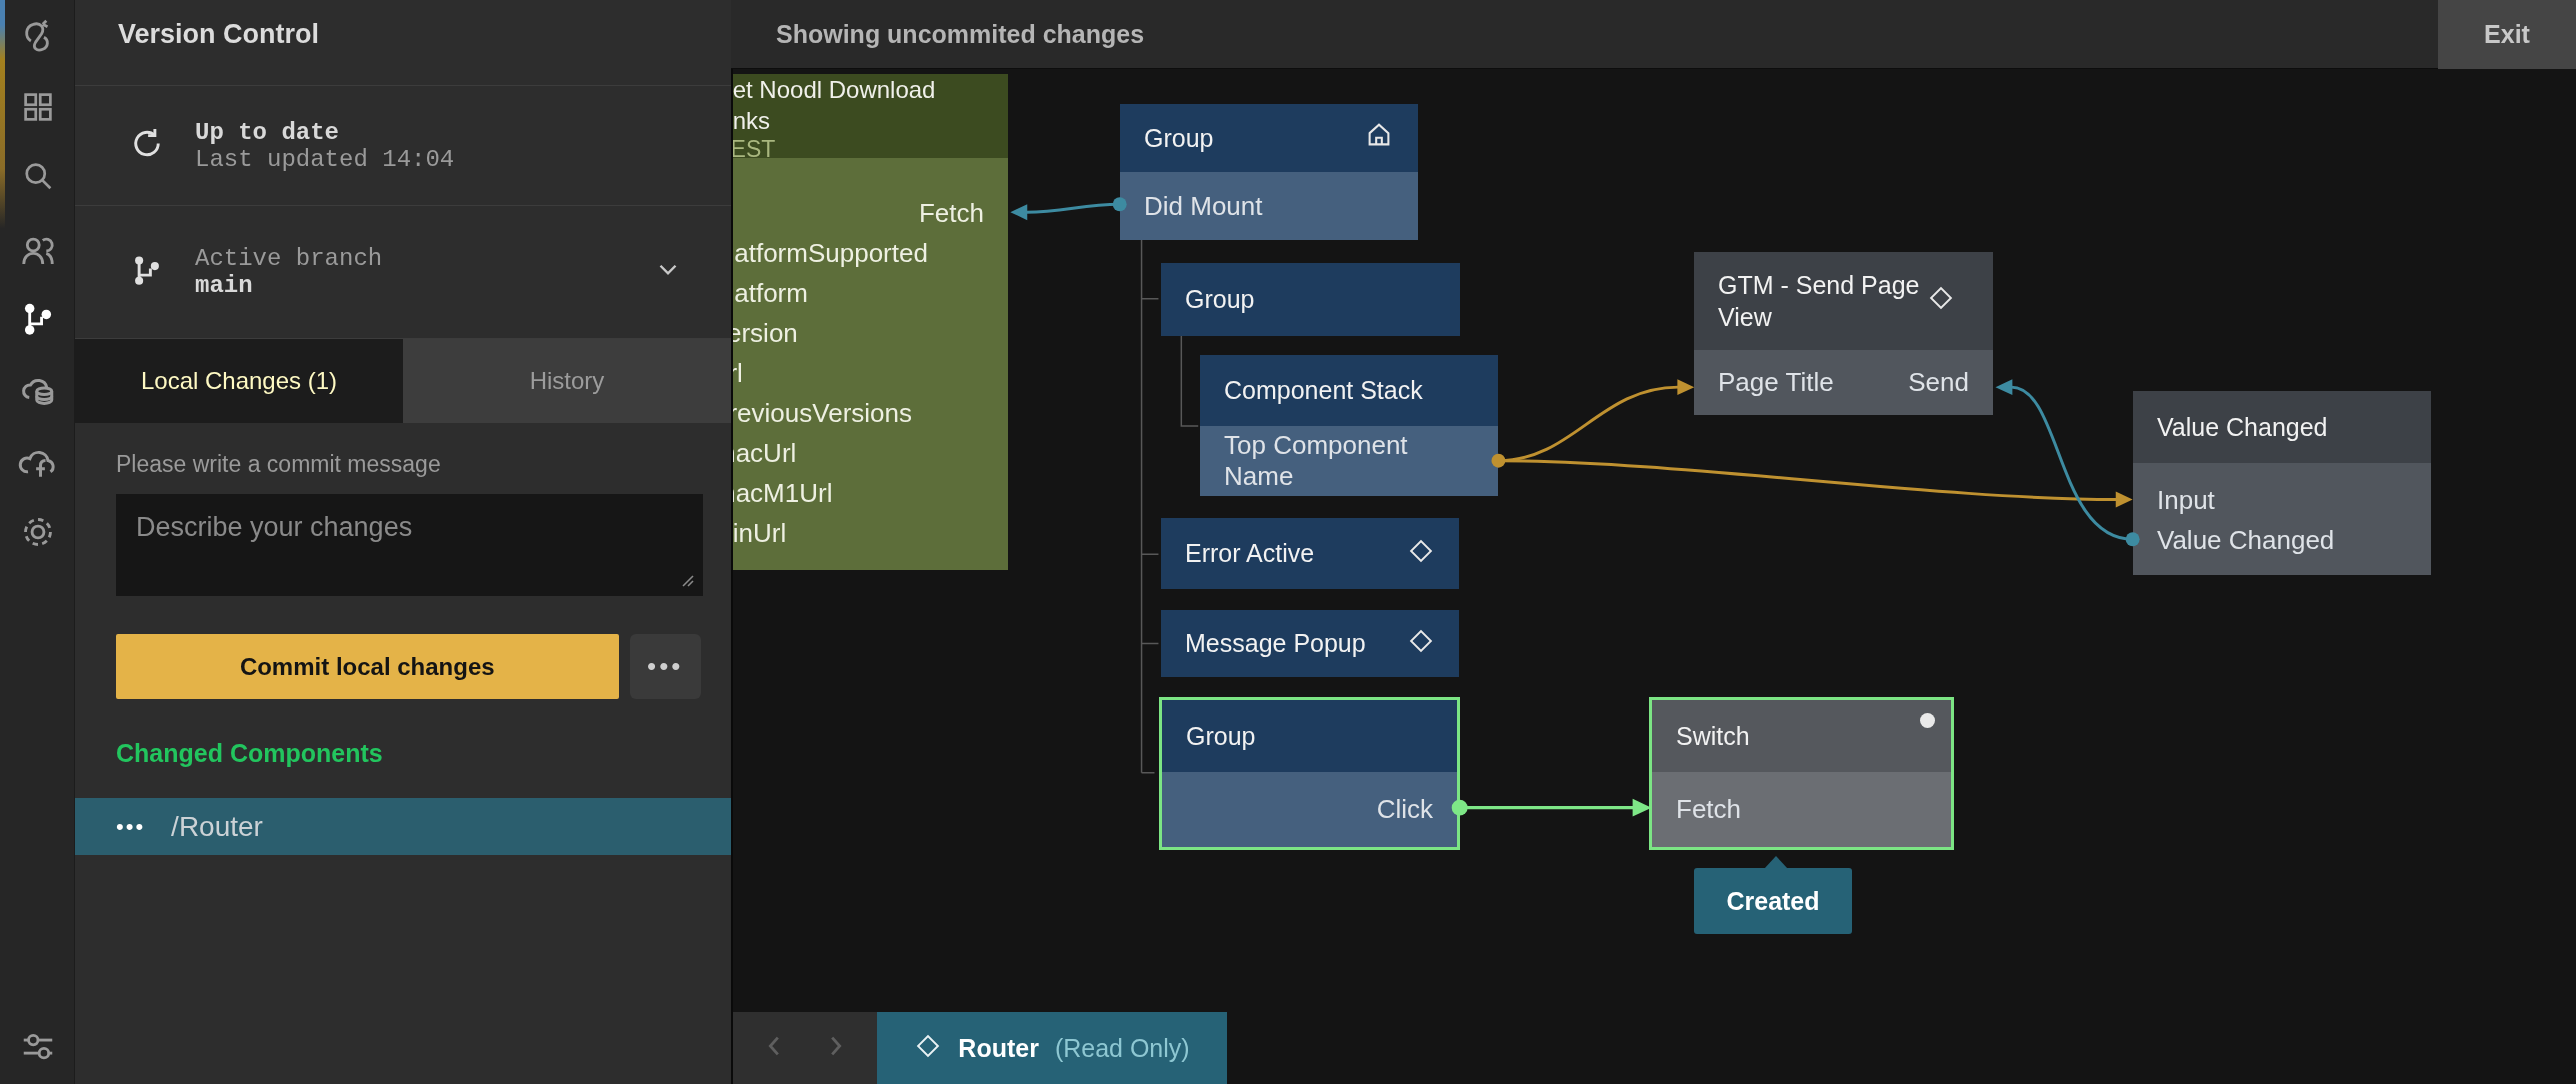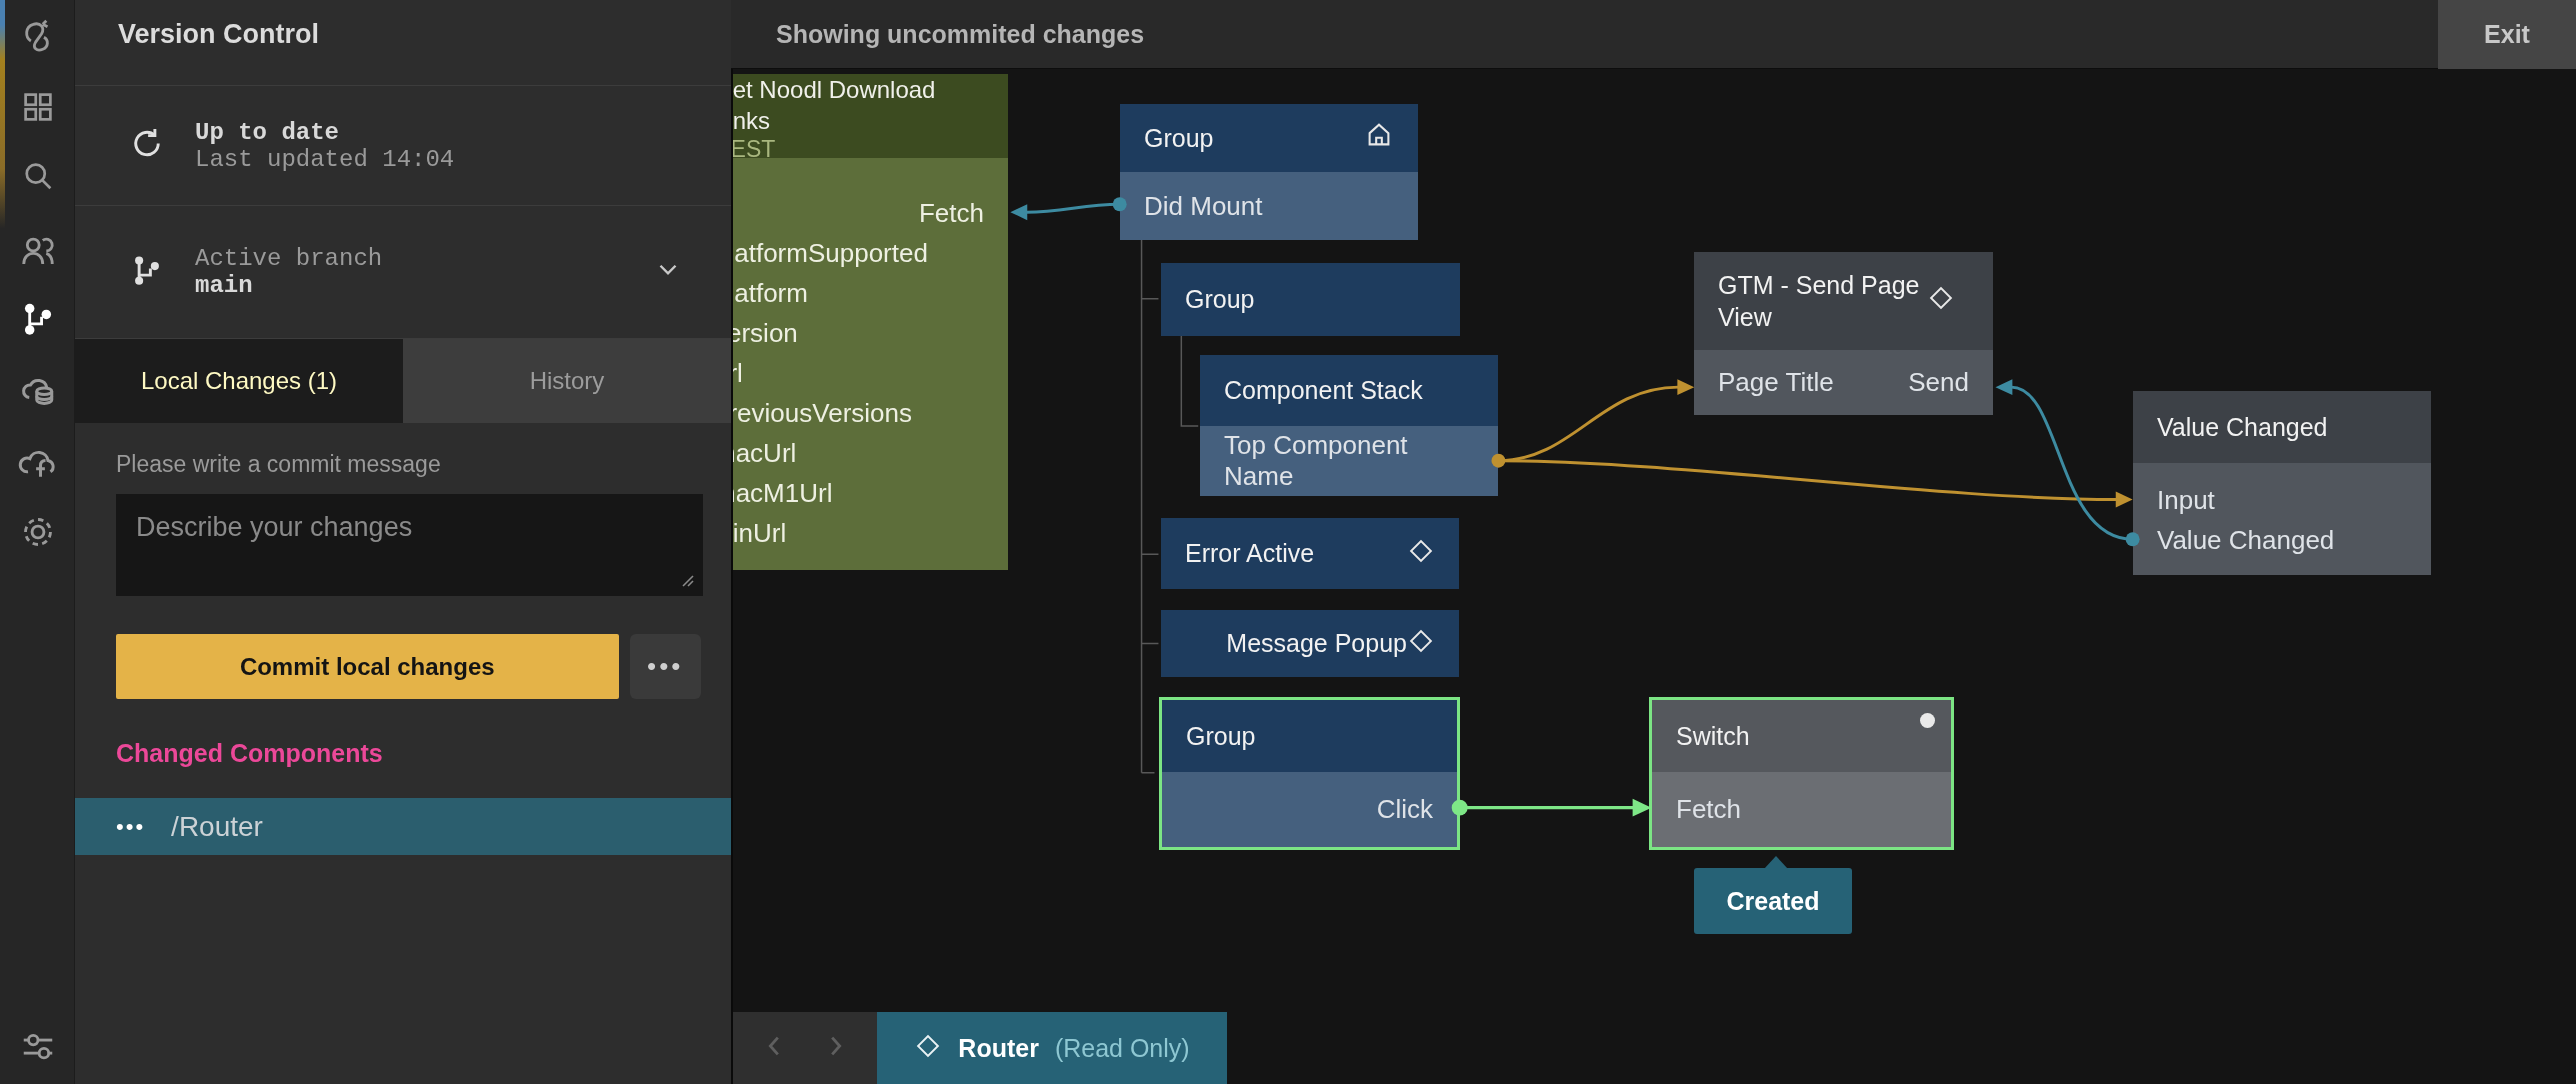--- a/index.html
+++ b/index.html
@@ -52,21 +52,21 @@
   #commit-textarea-wrap{position:relative;}
   #commit-textarea{width:587px; height:102px; background:#161616; border:none; resize:none;
     color:#cfcfcf; font-size:27px; padding:18px 20px; font-family:"Liberation Sans",sans-serif; outline:none;}
   #commit-textarea::placeholder{color:#8a8a8a;}
   #resize-grip{position:absolute; right:6px; bottom:8px;}
   #commit-buttons{display:flex; margin-top:34px; gap:11px;}
   #commit-btn{width:506px; height:65px; background:var(--yellow); color:#141414; font-weight:bold;
     font-size:24px; display:flex; align-items:center; justify-content:center; border-radius:2px; cursor:pointer;}
   #more-btn{width:72px; height:65px; background:#3a3a3a; border-radius:6px; color:#cfcfcf;
     display:flex; align-items:center; justify-content:center; font-size:26px; letter-spacing:3px; cursor:pointer;}
-  #changed-heading{margin:40px 0 0 41px; font-size:25px; font-weight:bold; color:#ec4899;}
+  #changed-heading{margin:40px 0 0 41px; font-size:25px; font-weight:bold; color:#22c55e;}
   #router-row{margin-top:30px; height:57px; background:var(--teal-row); display:flex; align-items:center;
     cursor:pointer;}
   #router-row .dots{margin-left:41px; font-size:22px; letter-spacing:2px; color:#ffffff;}
   #router-row .lbl{margin-left:26px; font-size:28px; color:#ccd2d6;}
 
   
   #topbar{left:731px; right:0; top:0; height:69px; background:var(--bg-topbar);
     border-bottom:1px solid #0d0d0d; z-index:8;}
   #topbar-status{position:absolute; left:45px; top:50%; transform:translateY(-50%);
     font-size:25px; font-weight:bold; color:#b5b5b5;}
@@ -116,21 +116,21 @@
   #node-gtm .ttl{line-height:32px; font-size:25px;}
   #node-gtm .bd{height:65px; display:flex; align-items:center;}
   #node-gtm .port-row{width:100%; justify-content:space-between;}
 
   #node-vc{left:1400px; top:322px; width:298px;}
   #node-vc .hd{height:72px;}
   #node-vc .bd{padding:17px 0 15px 0;}
 
   #node-error{left:428px; top:449px; width:298px;}
   #node-error .hd{height:71px;}
-  #node-msg{left:428px; top:541px; width:298px;text-align:right;}
+  #node-msg{left:428px; top:541px; width:298px;}
   #node-msg .hd{height:67px;}
 
   #node-group-sel{left:429px; top:631px; width:295px;}
   #node-group-sel .hd{height:72px;}
   #node-group-sel .bd{height:75px; display:flex; align-items:center; justify-content:flex-end;}
 
   #node-switch{left:919px; top:631px; width:299px;}
   #node-switch .hd{background:var(--switch-hd); height:72px; position:relative;}
   #node-switch .bd{background:var(--switch-bd); height:75px; display:flex; align-items:center;}
   #switch-dot{position:absolute; right:16px; top:13px; width:15px; height:15px; border-radius:50%;

